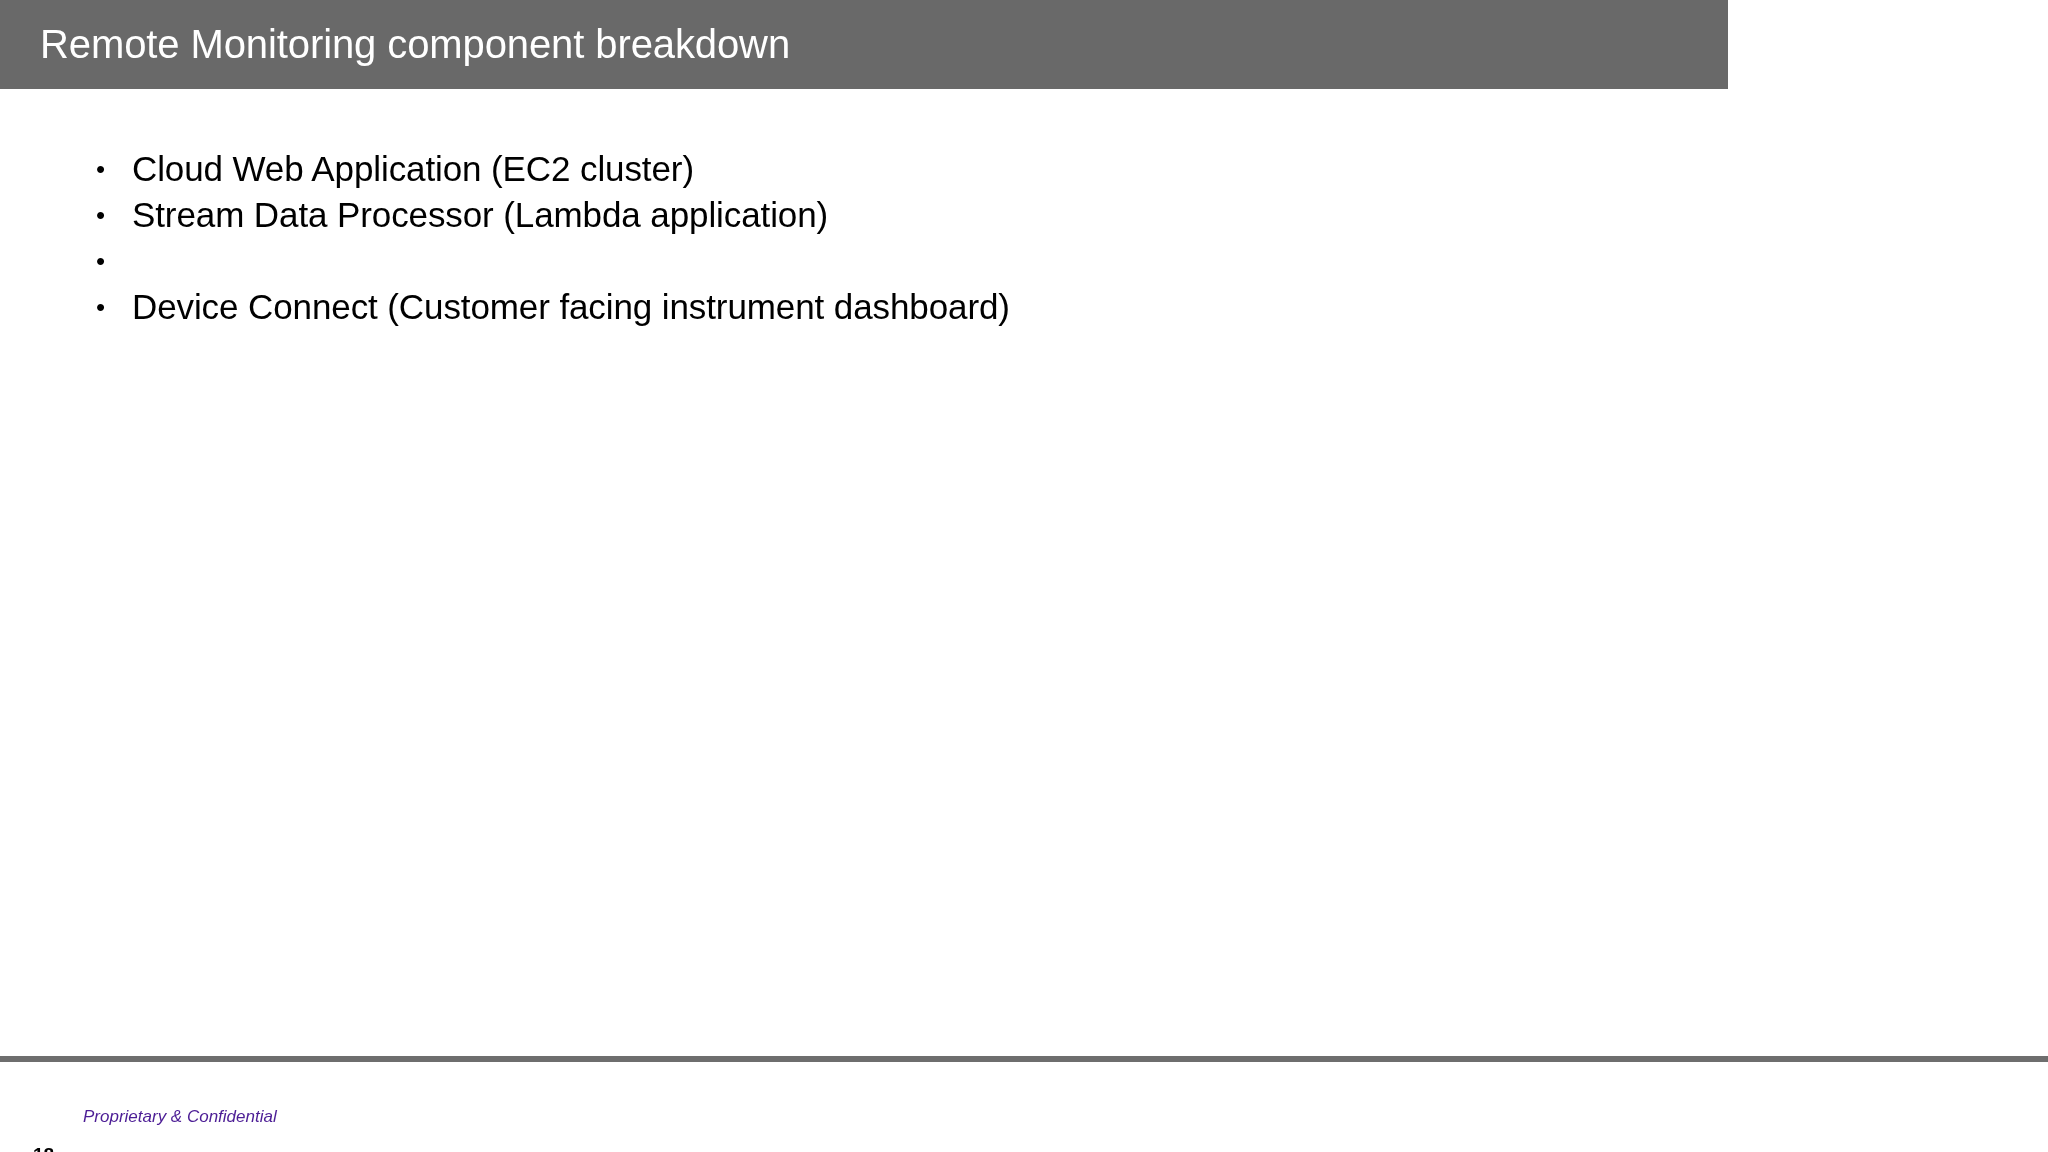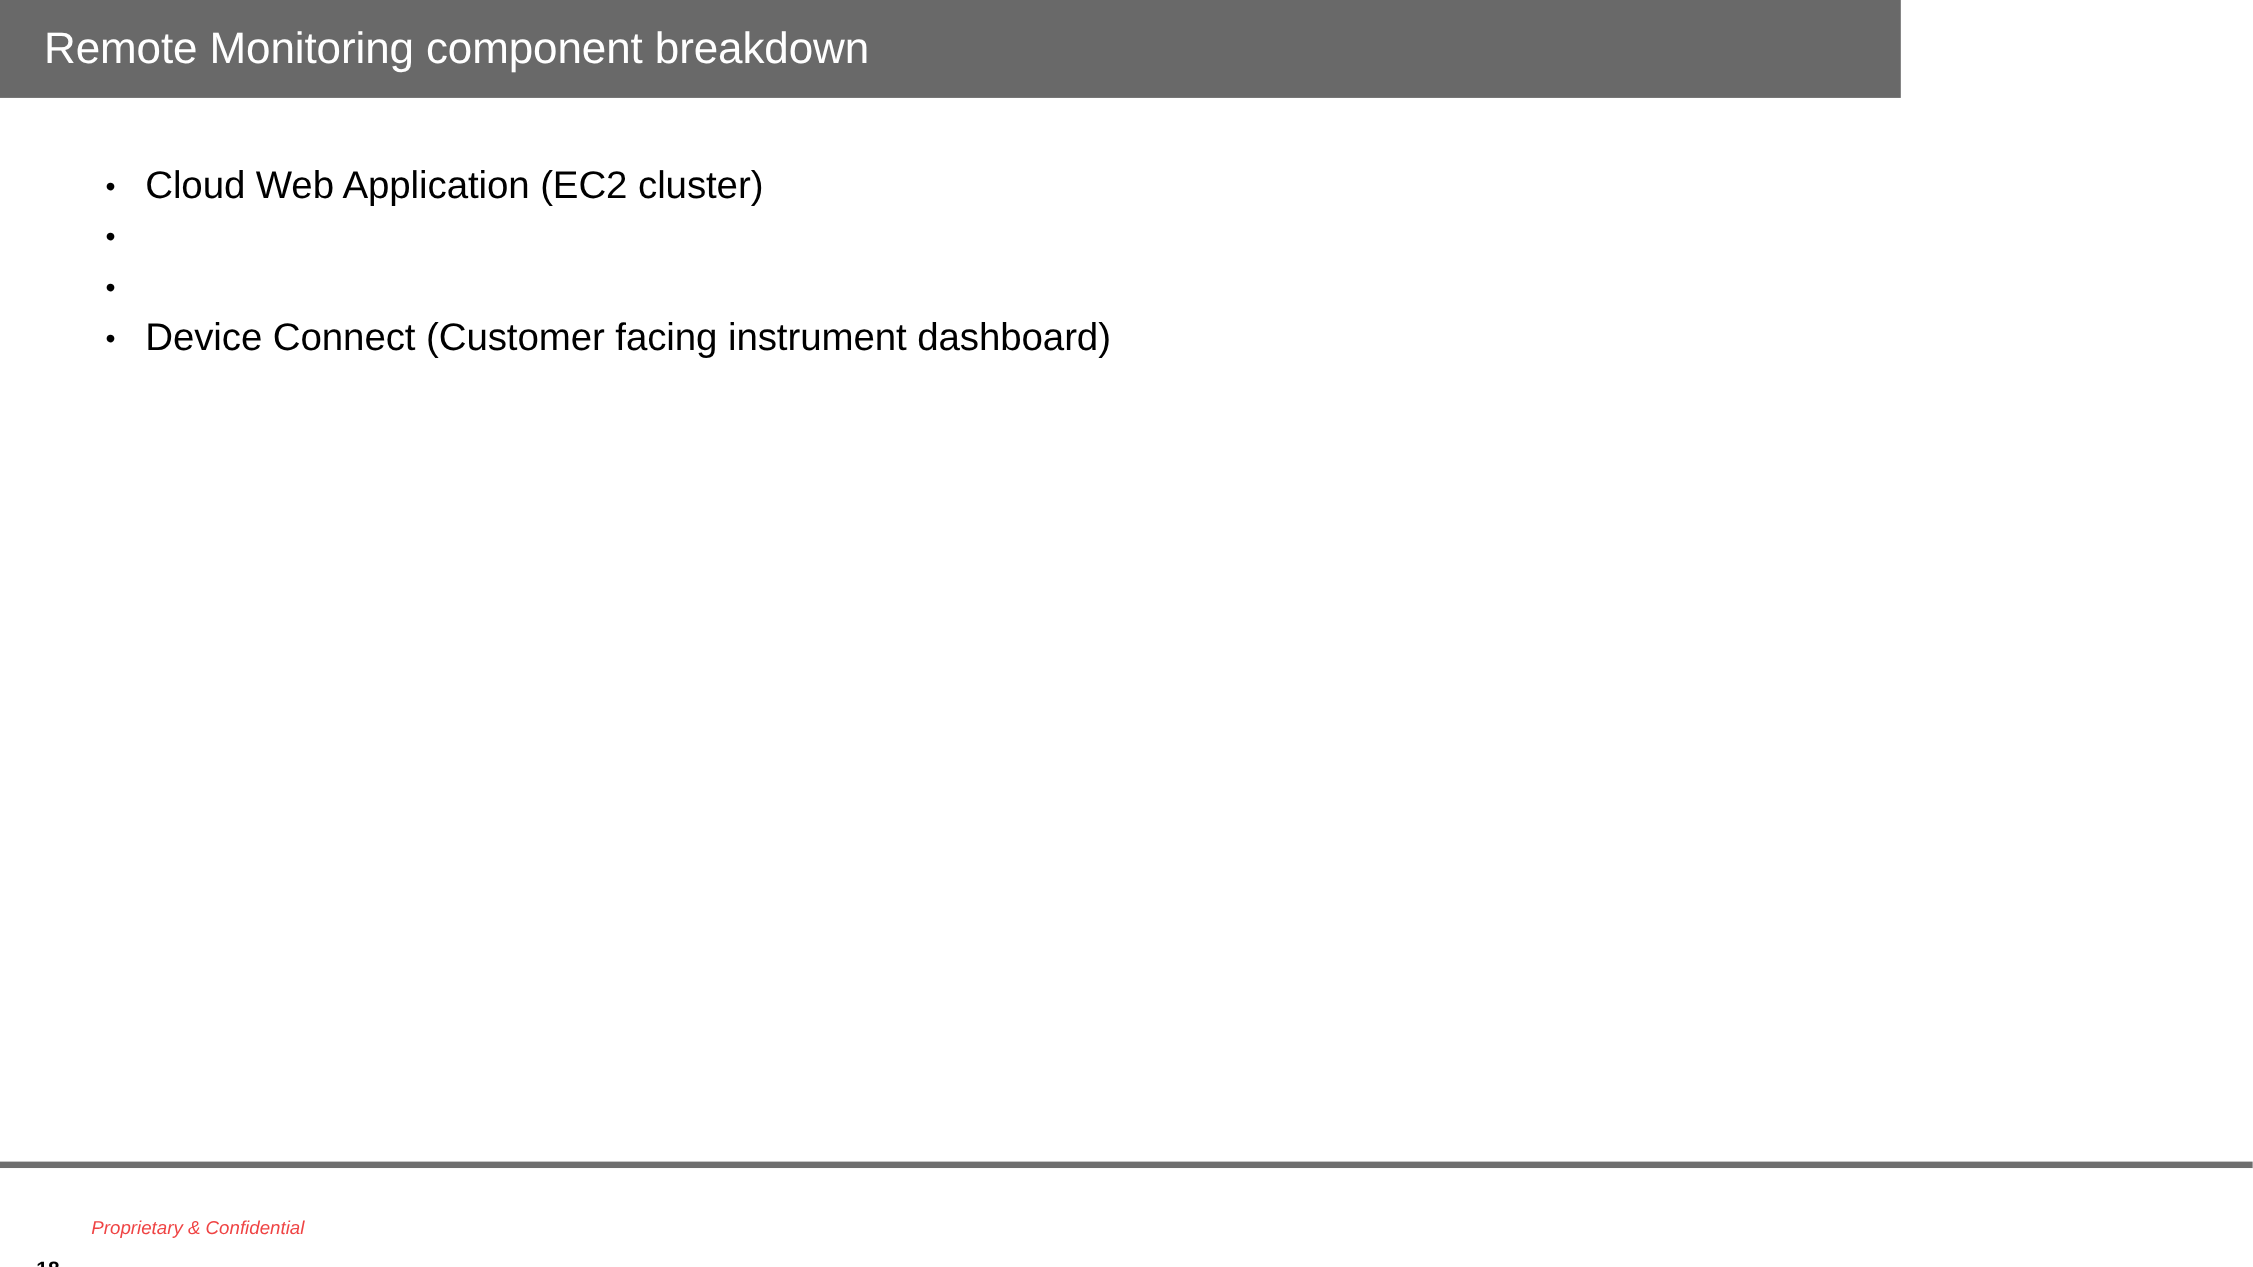--- a/index.html
+++ b/index.html
@@ -115,21 +115,21 @@
     color: #000000;
     margin-top: 40px;
   }
   .confidential {
     position: absolute;
     left: 83px;
     top: 44px;
     font-size: 17px;
     line-height: 22px;
     font-style: italic;
-    color: #ef4444;
+    color: #4c1d95;
   }
 </style>
 </head>
 <body>
 
 <div class="slide">
 
   <div class="title-band">
     <div class="title-text">Remote Monitoring component breakdown</div>
   </div>
@@ -137,20 +137,21 @@
   <div class="body-area">
     <ul class="bullet-list">
 
       <li class="bullet-item">
         <span class="bullet-marker">•</span>
         <span class="bullet-label">Cloud Web Application (EC2 cluster)</span>
       </li>
 
       <li class="bullet-item">
         <span class="bullet-marker">•</span>
+        <span class="bullet-label">Stream Data Processor (Lambda application)</span>
       </li>
 
       <li class="bullet-item">
         <span class="bullet-marker">•</span>
       </li>
 
       <li class="bullet-item">
         <span class="bullet-marker">•</span>
         <span class="bullet-label">Device Connect (Customer facing instrument dashboard)</span>
       </li>

